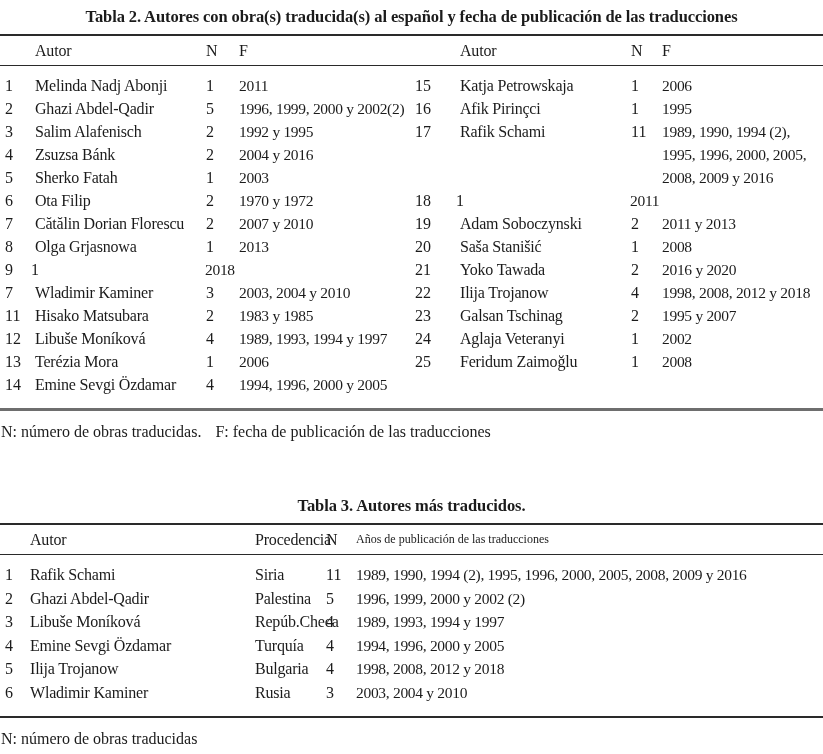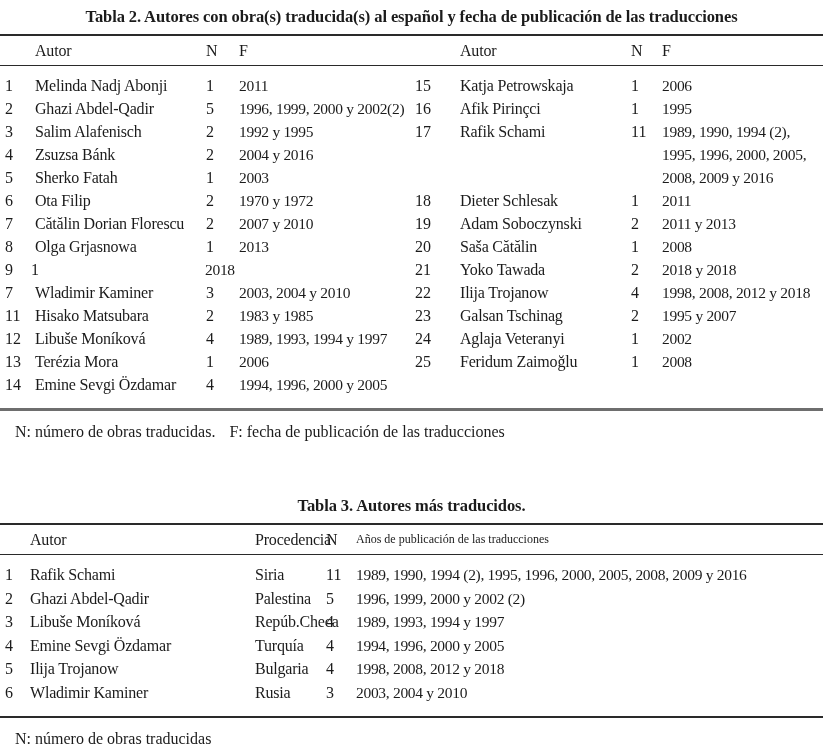--- a/index.html
+++ b/index.html
@@ -39,21 +39,21 @@
   .c-author { padding-left: 5px; white-space: nowrap; letter-spacing: -0.2px; }
   .c-n      { padding-left: 1px; }
   .c-f      { font-size: 15.5px; letter-spacing: -0.3px; }
   .grid-l .c-f { white-space: nowrap; }
   .grid-r .c-f { white-space: normal; }
 
   .t2-body, .t3-body { padding: 8px 0 12px 0; }
 
   .footnote {
     font-size: 16px; line-height: 22px;
-    margin: 10px 0 0 0; padding-left: 15px;
+    margin: 10px 0 0 0; padding-left: 1px;
   }
   .fn-gap { margin-left: 14px; }
 
   
   .t3-section { margin-top: 46px; }
   .t3 .row { grid-template-columns: 26px 189px 110px 31px 467px; }
   .t3 .c-num { padding-left: 5px; }
   .t3 .c-author { padding-left: 4px; }
   .t3 .c-origin { white-space: nowrap; letter-spacing: -0.2px; margin-left: 40px; }
   .t3 .c-years { font-size: 15.5px; letter-spacing: -0.3px; white-space: nowrap; }
@@ -209,44 +209,43 @@
 
           <div class="row">
             <div class="cell c-num">17</div>
             <div class="cell c-author">Rafik Schami</div>
             <div class="cell c-n">11</div>
             <div class="cell c-f">1989, 1990, 1994 (2), 1995, 1996, 2000, 2005, 2008, 2009 y 2016</div>
           </div>
 
           <div class="row">
             <div class="cell c-num">18</div>
-            <div class="cell c-author">Dieter Schlesak</div>
             <div class="cell c-n">1</div>
             <div class="cell c-f">2011</div>
           </div>
 
           <div class="row">
             <div class="cell c-num">19</div>
             <div class="cell c-author">Adam Soboczynski</div>
             <div class="cell c-n">2</div>
             <div class="cell c-f">2011 y 2013</div>
           </div>
 
           <div class="row">
             <div class="cell c-num">20</div>
-            <div class="cell c-author">Saša Cătălin</div>
+            <div class="cell c-author">Saša Stanišić</div>
             <div class="cell c-n">1</div>
             <div class="cell c-f">2008</div>
           </div>
 
           <div class="row">
             <div class="cell c-num">21</div>
             <div class="cell c-author">Yoko Tawada</div>
             <div class="cell c-n">2</div>
-            <div class="cell c-f">2018 y 2018</div>
+            <div class="cell c-f">2016 y 2020</div>
           </div>
 
           <div class="row">
             <div class="cell c-num">22</div>
             <div class="cell c-author">Ilija Trojanow</div>
             <div class="cell c-n">4</div>
             <div class="cell c-f">1998, 2008, 2012 y 2018</div>
           </div>
 
           <div class="row">

